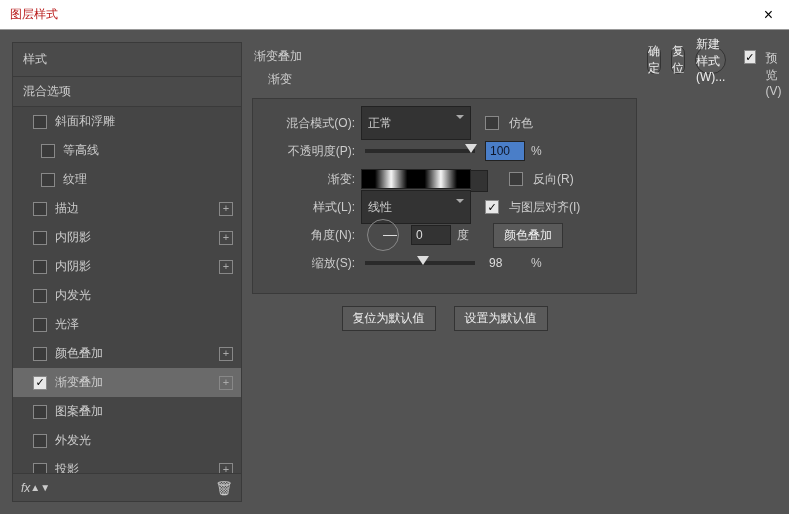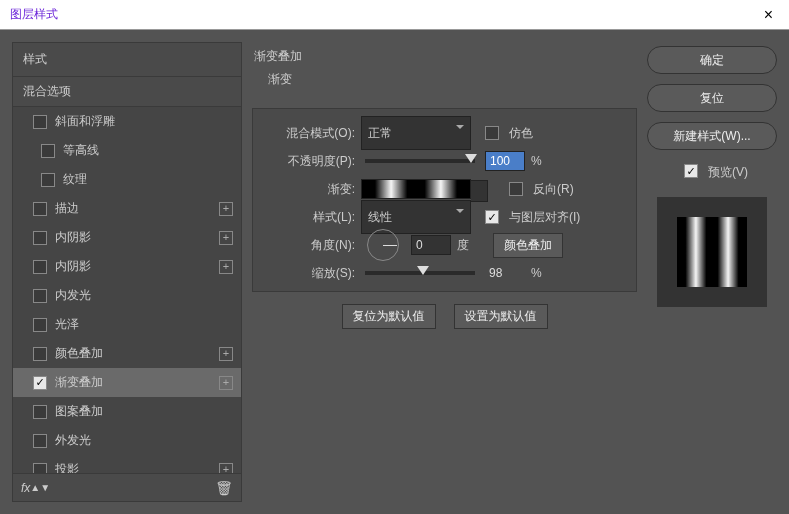--- a/index.html
+++ b/index.html
@@ -1,18 +1,18 @@
 <!DOCTYPE html>
 <html><head>
 <meta charset="utf-8">
 <style>
 *{box-sizing:border-box;margin:0;padding:0;font-family:"Microsoft YaHei",sans-serif;font-size:12px;color:#ccc;-webkit-user-select:none;user-select:none}
 body{background:#535353;width:789px;height:514px;overflow:hidden}
 .titlebar{height:30px;background:#fff;display:flex;align-items:center;padding:0 10px;border-bottom:1px solid #999}
-.titlebar span{color:#6d28d9;font-size:12px}
+.titlebar span{color:#b91c1c;font-size:12px}
 .titlebar .close{margin-left:auto;font-size:16px;color:#000;cursor:pointer;padding:2px 6px}
 .main{display:flex;height:484px;padding:12px;gap:10px}
 .styles-col{width:230px;display:flex;flex-direction:column;border:1px solid #3a3a3a;background:#454545}
 .styles-header{padding:8px 10px;border-bottom:1px solid #3a3a3a;background:#4a4a4a}
 .sub-header{padding:6px 10px;background:#4a4a4a;border-bottom:1px solid #3a3a3a}
 .styles-list{flex:1;overflow:auto}
 .style-item{display:flex;align-items:center;padding:6px 20px;cursor:pointer;position:relative}
 .style-item.selected{background:#6a6a6a}
 .style-item.indent{padding-left:28px}
 .chk{width:14px;height:14px;border:1px solid #888;margin-right:8px;display:inline-flex;align-items:center;justify-content:center;background:#3a3a3a}
@@ -20,40 +20,40 @@
 .chk.checked::after{content:"✓";color:#000;font-size:11px;line-height:1}
 .style-item .plus{position:absolute;right:8px;width:14px;height:14px;border:1px solid #888;display:flex;align-items:center;justify-content:center;font-size:11px;line-height:1;color:#aaa}
 .styles-footer{height:28px;border-top:1px solid #3a3a3a;display:flex;align-items:center;padding:0 8px;background:#4a4a4a}
 .styles-footer .sp{flex:1}
 .fx{font-style:italic;font-size:12px}
 .arrow-up,.arrow-down{font-size:10px}
 .trash{font-size:14px}
 .center-col{flex:1;display:flex;flex-direction:column;padding-top:4px}
 .section-title{padding:2px 0 4px 2px;font-size:12px}
 .sub-title{padding:2px 0 2px 16px;font-size:12px}
-.panel{border:1px solid #3a3a3a;padding:10px 12px 4px;background:#4a4a4a;margin-top:18px}
+.panel{border:1px solid #3a3a3a;padding:10px 12px 16px;background:#4a4a4a;margin-top:8px}
 .row{display:flex;align-items:center;height:28px;gap:6px}
 .row .lbl{width:90px;text-align:right}
 .sel{height:34px;background:#333;border:1px solid #222;color:#ddd;padding:2px 18px 2px 6px;min-width:100px;position:relative;display:inline-flex;align-items:center}
 .sel::after{content:"";position:absolute;right:6px;top:8px;border:4px solid transparent;border-top-color:#aaa}
 .small-chk{width:14px;height:14px;border:1px solid #888;display:inline-flex;align-items:center;justify-content:center;background:#3a3a3a;margin-left:8px;margin-right:4px}
 .small-chk.checked{background:#e8e8e8}
 .small-chk.checked::after{content:"✓";color:#000;font-size:11px;line-height:1}
 .slider{flex:0 0 110px;height:4px;background:#2a2a2a;position:relative;margin:0 4px}
 .slider .thumb{position:absolute;top:-5px;width:0;height:0;border:6px solid transparent;border-top:9px solid #ddd}
 .num{background:#333;border:1px solid #222;color:#ddd;padding:2px 4px;width:40px;text-align:left;height:20px;display:inline-flex;align-items:center}
-.num.sel-blue{background:#4a7ec8;color:#ffffff}
+.num.sel-blue{background:#4a7ec8;color:#0f172a}
 .grad-swatch{width:110px;height:20px;border:1px solid #222;background:linear-gradient(90deg,#000 0%,#000 12%,#f5f5f5 27%,#000 42%,#000 58%,#f5f5f5 73%,#000 88%,#000 100%);position:relative}
 .grad-swatch::after{content:"";position:absolute;right:-18px;top:0;width:16px;height:20px;border:1px solid #222;border-left:none;background:#333}
 .grad-arrow{position:absolute;right:-14px;top:7px;border:4px solid transparent;border-top-color:#aaa}
 .angle{width:32px;height:32px;border:1px solid #888;border-radius:50%;position:relative;margin:0 6px}
 .angle::after{content:"";position:absolute;left:50%;top:50%;width:14px;height:1px;background:#ddd;transform-origin:left center}
 .btn-small{background:#5a5a5a;border:1px solid #333;padding:3px 10px;color:#eee;cursor:pointer}
 .bottom-btns{display:flex;gap:18px;justify-content:center;margin-top:12px}
-.right-col{width:130px;display:flex;flex-direction:column;gap:10px;padding-top:4px;align-items:stretch}
+.right-col{width:130px;display:flex;flex-direction:row;gap:10px;padding-top:4px;align-items:stretch}
 .btn{height:28px;background:#5a5a5a;border:1px solid #333;border-radius:14px;color:#eee;display:flex;align-items:center;justify-content:center;cursor:pointer}
 .preview-chk-row{display:flex;align-items:flex-start;justify-content:center;gap:6px;margin-top:4px}
 .preview-box{width:110px;height:110px;background:#333;display:flex;align-items:center;justify-content:center;margin:6px auto 0}
 .preview-grad{width:70px;height:70px;background:linear-gradient(90deg,#000 0%,#000 12%,#f5f5f5 27%,#000 42%,#000 58%,#f5f5f5 73%,#000 88%,#000 100%)}
 </style>
 </head>
 <body>
 
 <div class="titlebar">
   <span>图层样式</span>

